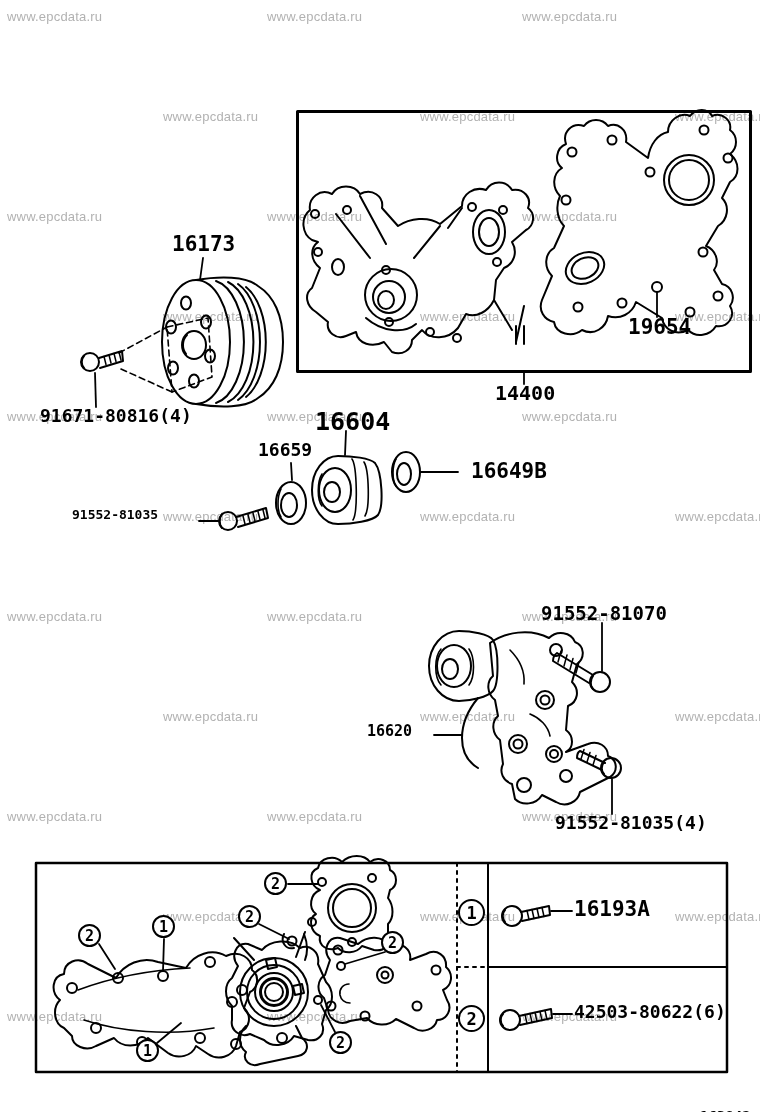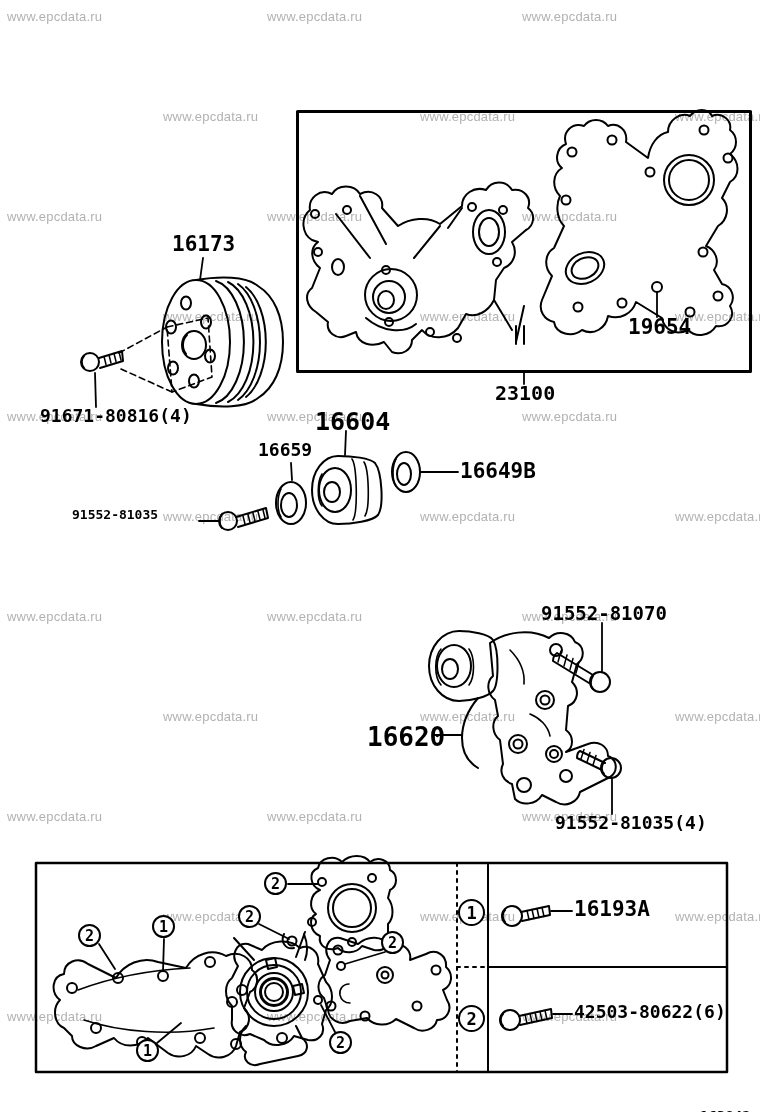--- a/index.html
+++ b/index.html
@@ -323,28 +323,28 @@
     <path d="M164,939 L163,971"></path>
     <path d="M99,944 L115,969"></path>
     <path d="M385,952 L345,964"></path>
     <path d="M157,1043 L181,1023"></path>
     <path d="M335,1032 L321,1005"></path>
   </g>
 </svg>
 
 <div class="lbl" style="left:172px;top:234px;font-size:21px">16173</div>
 <div class="lbl" style="left:40px;top:407px;font-size:18px">91671-80816(4)</div>
-<div class="lbl" style="left:495px;top:383px;font-size:20px">23100</div>
+<div class="lbl" style="left:495px;top:383px;font-size:20px">14400</div>
 <div class="lbl" style="left:628px;top:317px;font-size:21px">19654</div>
 <div class="lbl" style="left:315px;top:409px;font-size:25px">16604</div>
 <div class="lbl" style="left:258px;top:441px;font-size:18px">16659</div>
-<div class="lbl" style="left:460px;top:461px;font-size:21px">16649B</div>
+<div class="lbl" style="left:471px;top:461px;font-size:21px">16649B</div>
 <div class="lbl" style="left:72px;top:508px;font-size:13px">91552-81035</div>
 <div class="lbl" style="left:541px;top:604px;font-size:19px">91552-81070</div>
-<div class="lbl" style="left:367px;top:724px;font-size:26px">16620</div>
+<div class="lbl" style="left:367px;top:724px;font-size:15px">16620</div>
 <div class="lbl" style="left:555px;top:814px;font-size:18px">91552-81035(4)</div>
 <div class="lbl" style="left:574px;top:899px;font-size:21px">16193A</div>
 <div class="lbl" style="left:574px;top:1003px;font-size:18px">42503-80622(6)</div>
 
 <div class="co main" style="left:264px;top:872px">2</div>
 <div class="co main" style="left:238px;top:905px">2</div>
 <div class="co main" style="left:152px;top:915px">1</div>
 <div class="co main" style="left:78px;top:924px">2</div>
 <div class="co main" style="left:381px;top:931px">2</div>
 <div class="co main" style="left:136px;top:1039px">1</div>

